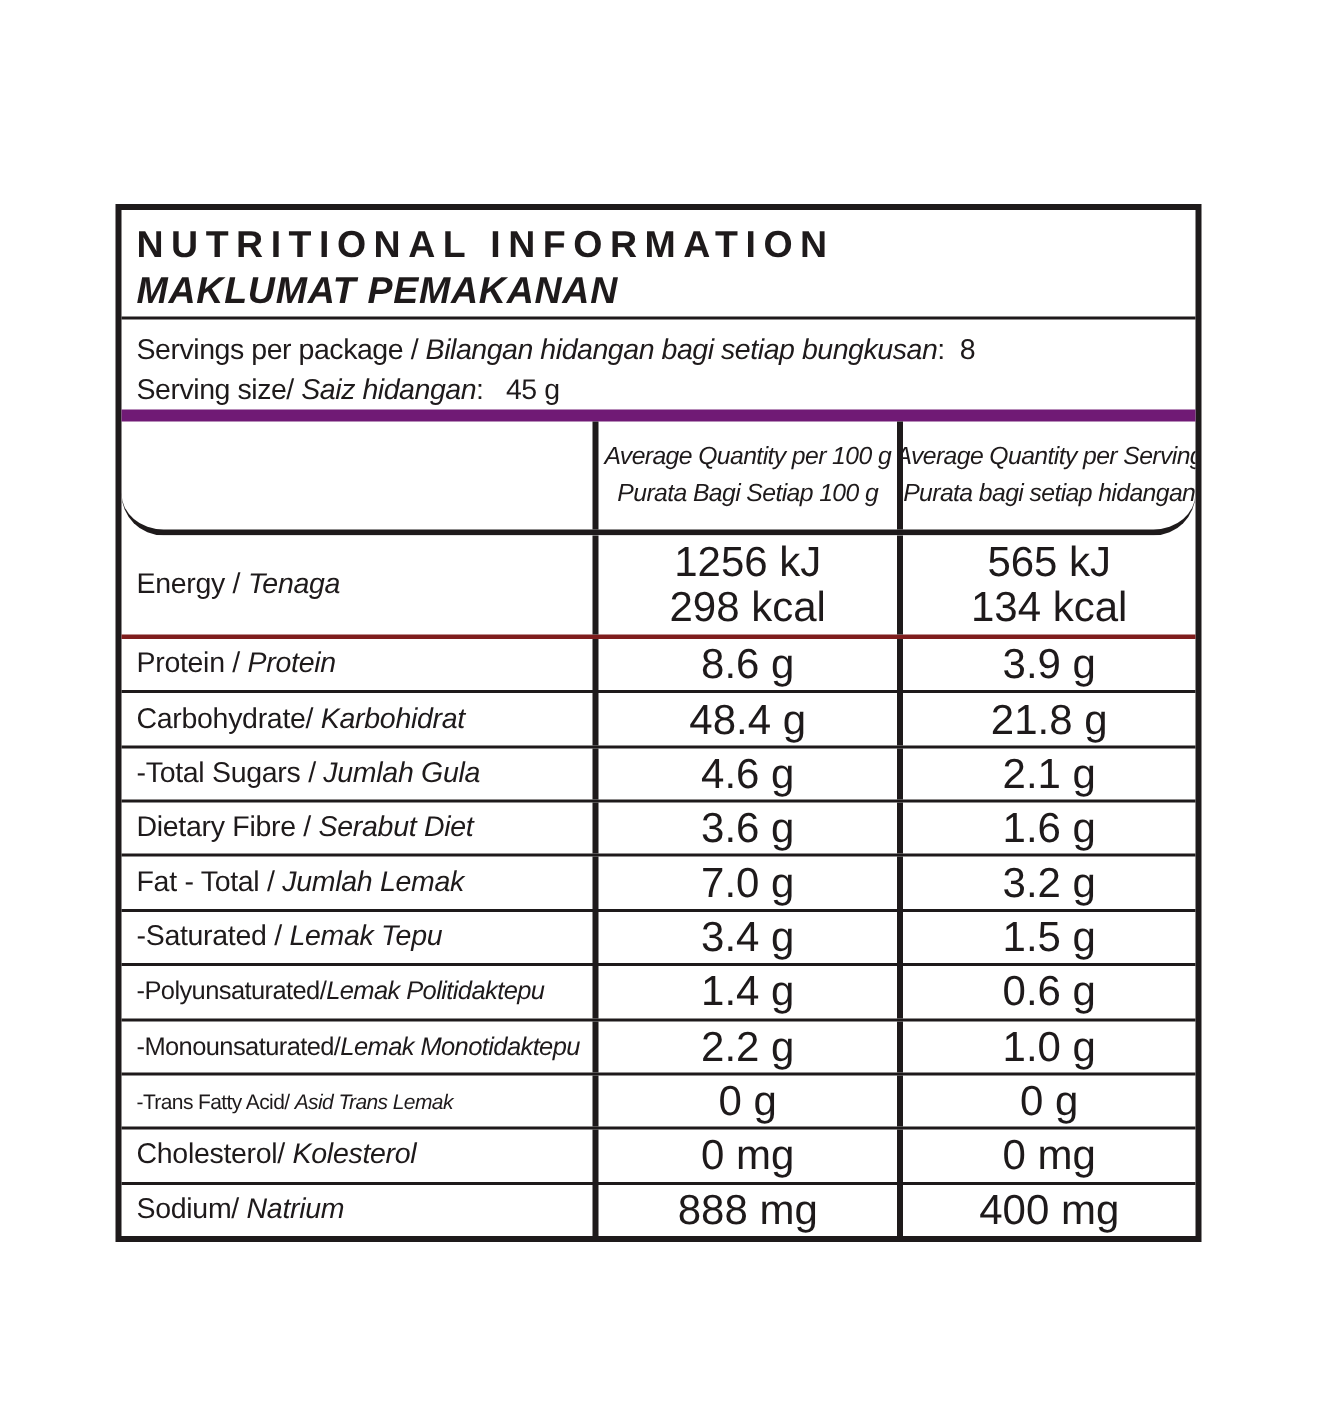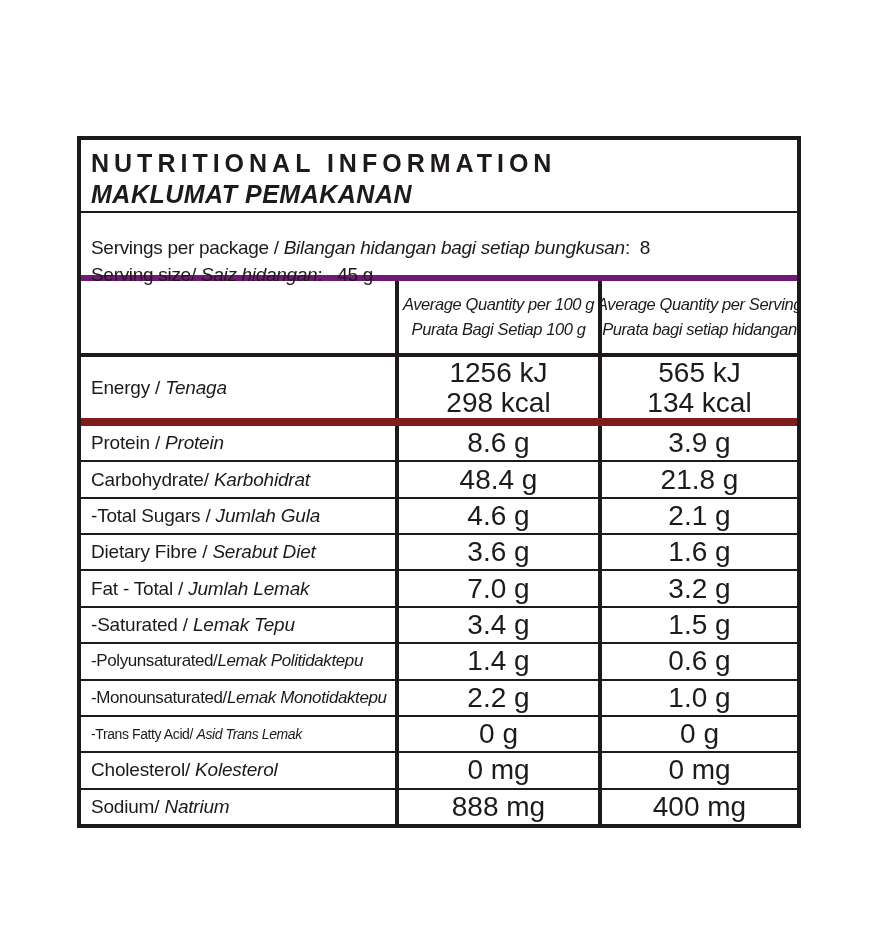--- a/index.html
+++ b/index.html
@@ -44,41 +44,41 @@
     font-style: italic;
     font-size: 25px;
     letter-spacing: 0.5px;
     line-height: 31px;
     white-space: nowrap;
   }
 
   
   .servings-section {
     height: 68px;
-    border-bottom: 6px solid #701a75;
-    padding: 21px 10px 0 10px;
+    border-bottom: 8px solid #701a75;
+    padding: 7px 10px 0 10px;
     font-size: 19px;
     line-height: 27px;
     letter-spacing: -0.3px;
   }
   .servings-section span { white-space: pre; }
   .it { font-style: italic; }
 
   
   .tbl {
     flex: 1;
     display: flex;
     flex-direction: column;
   }
   .trow { display: flex; align-items: stretch; }
   .c1 { width: 314px; display: flex; align-items: center; padding-left: 10px; }
   .c2 { width: 203px; border-left: 4px solid #1e1a1b; }
   .c3 { flex: 1;      border-left: 4px solid #1e1a1b; }
 
-  .header-row { height: 76px; border-bottom: 4px solid #1e1a1b; }
+  .header-row { height: 76px; border-bottom: 4px solid #1e1a1b; border-radius: 28px; }
   .hcell {
     display: flex;
     flex-direction: column;
     align-items: center;
     justify-content: center;
     font-style: italic;
     font-size: 16.5px;
     line-height: 25px;
     letter-spacing: -0.4px;
     white-space: nowrap;
@@ -88,21 +88,21 @@
   .vcell {
     display: flex;
     flex-direction: column;
     align-items: center;
     justify-content: center;
     font-size: 28px;
     line-height: 30px;
     white-space: nowrap;
   }
 
-  .energy-row { height: 69px; border-bottom: 8px solid #7f1d1d; }
+  .energy-row { height: 69px; border-bottom: 3px solid #7f1d1d; }
   .r { flex: 1; border-bottom: 2px solid #1e1a1b; text-align: center; }
   .r:last-child { border-bottom: none; }
 
   .label { font-size: 19px; letter-spacing: -0.2px; white-space: nowrap; overflow: hidden; }
   .label span { white-space: pre; }
   .label-sm { font-size: 17px; letter-spacing: -0.4px; }
   .label-md { font-size: 14px; letter-spacing: -0.4px; }
 </style>
 </head>
 <body>

